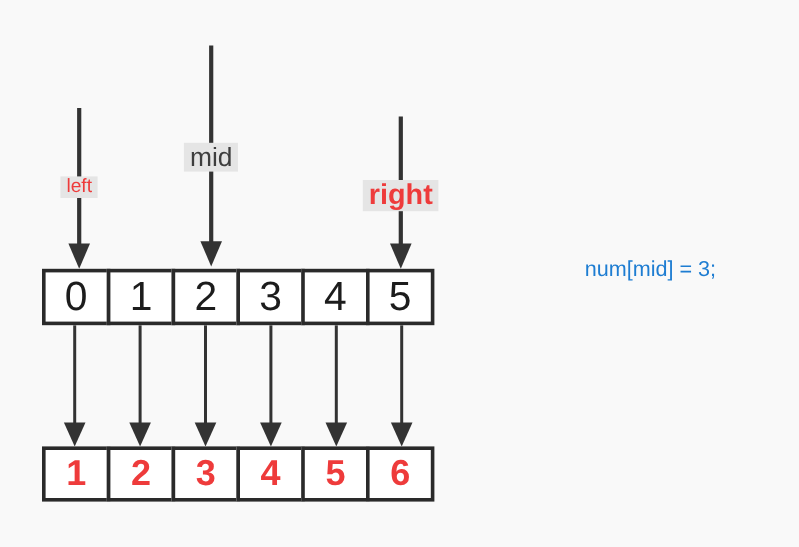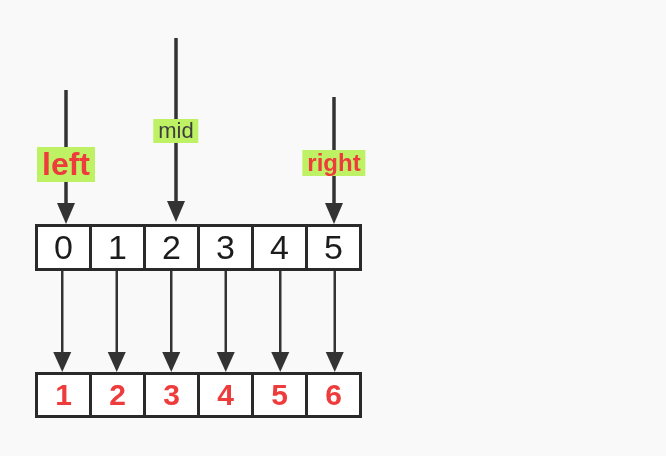--- a/index.html
+++ b/index.html
@@ -9,26 +9,26 @@
     height: 456px;
     background: #f9f9f9;
     font-family: "Liberation Sans", sans-serif;
     overflow: hidden;
   }
   .arrows-svg { position: absolute; left: 0; top: 0; }
 
   .pointer-label {
     position: absolute;
     transform: translateX(-50%);
-    background: #bef264;
+    background: #e5e5e5;
     padding: 0 5px;
     line-height: 1.1;
     white-space: nowrap;
   }
-  .label-left  { left: 66px;  top: 147px; color: #ee3b3b; font-size: 32px; font-weight: bold; }
+  .label-left  { left: 66px;  top: 147px; color: #ee3b3b; font-size: 16px; font-weight: normal; }
   .label-mid   { left: 176px; top: 119px; color: #3e3e3e; font-size: 22px; font-weight: normal; }
   .label-right { left: 334px; top: 150px; color: #ee3b3b; font-size: 24px; font-weight: bold; }
 
   .row {
     position: absolute;
     left: 35px;
     width: 327px;
     display: flex;
   }
   .row-index { top: 224px; height: 47px; }
@@ -130,16 +130,17 @@
   <div class="row row-value">
     <div class="cell">1</div>
     <div class="cell">2</div>
     <div class="cell">3</div>
     <div class="cell">4</div>
     <div class="cell">5</div>
     <div class="cell">6</div>
   </div>
 
   <div class="annotation">
+    <div>num[mid] = 3;</div>
   </div>
 
 
 </div>
 
 </body></html>

